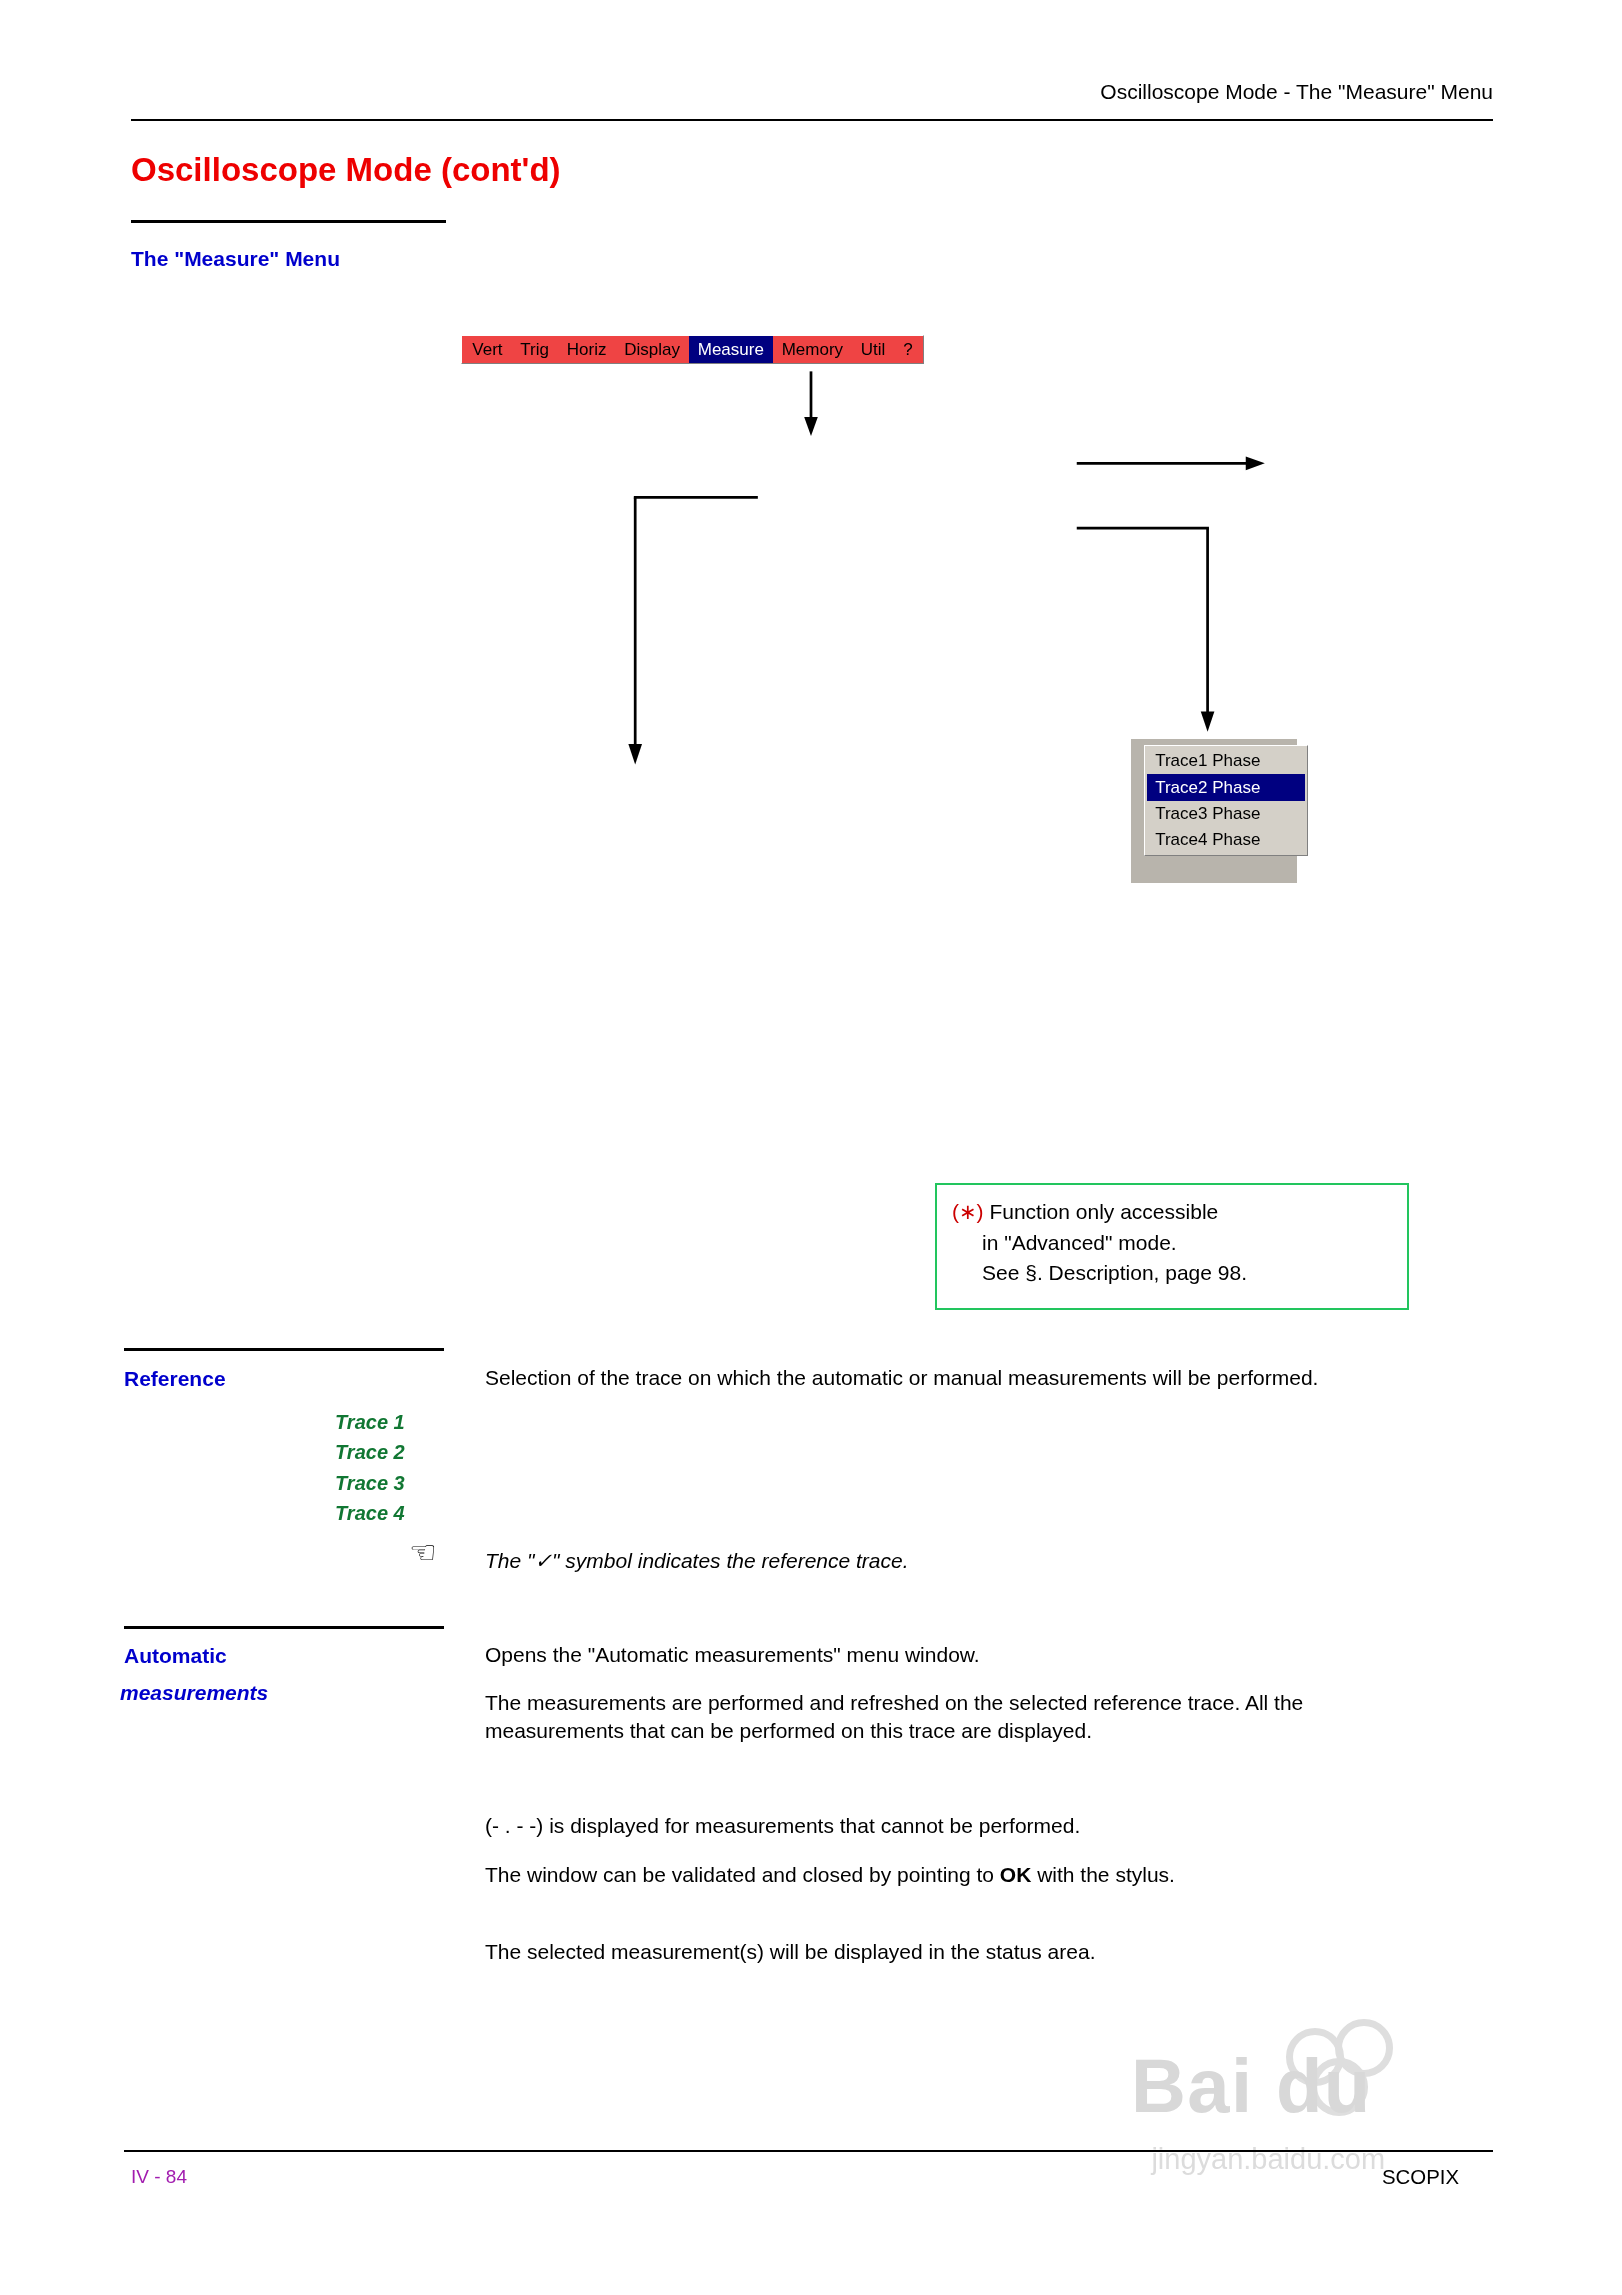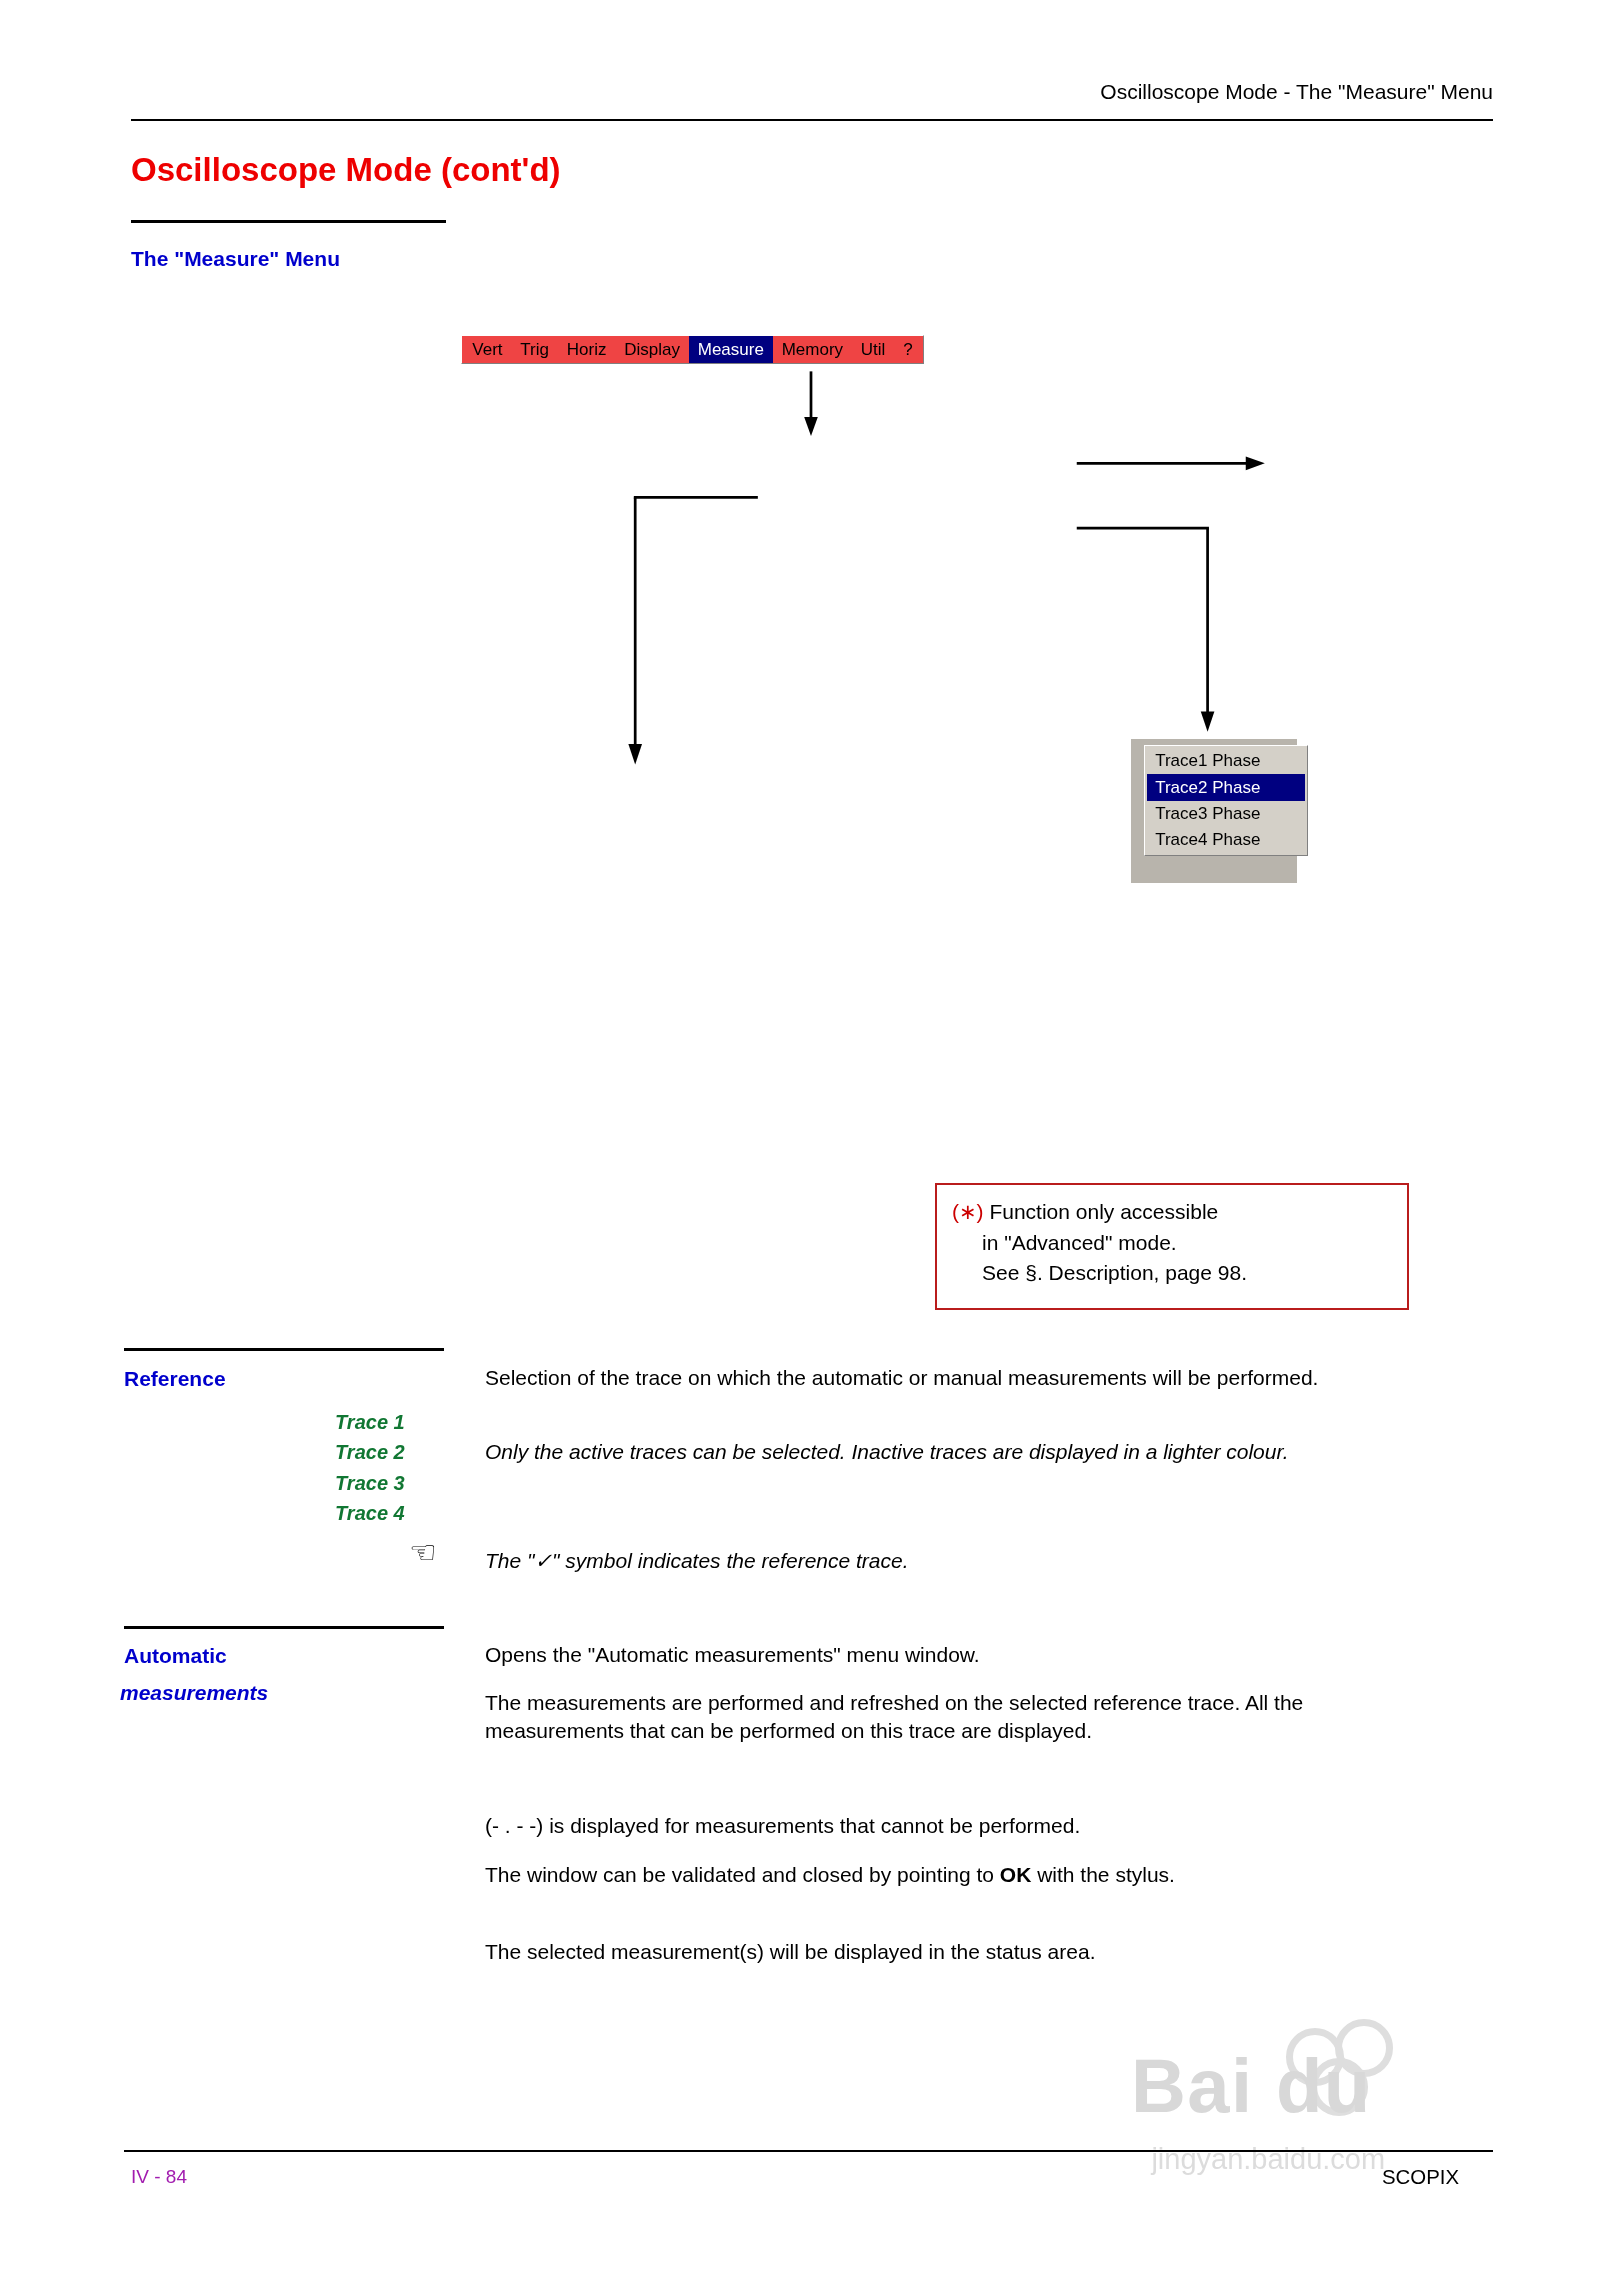--- a/index.html
+++ b/index.html
@@ -140,21 +140,21 @@
     pointer-events: none;
   }
 
   
   .notebox {
     position: absolute;
     left: 935px;
     top: 1183px;
     width: 474px;
     height: 127px;
-    border: 2px solid #b91c1c;
+    border: 2px solid #22c55e;
     box-sizing: border-box;
     padding: 12.3px 13.6px 0 15px;
   }
   .notebox .nline {
     font-size: 21px;
     color: #000;
     white-space: nowrap;
     line-height: 1.45;
   }
   .notebox .star { color: #cc0000; }
@@ -347,21 +347,20 @@
   <div class="trace-list">
     <div>Trace 1</div>
     <div>Trace 2</div>
     <div>Trace 3</div>
     <div>Trace 4</div>
   </div>
 
   <div class="hand-icon">☞</div>
 
   <div class="body-p" style="top:1364px; width:954px;">Selection of the trace on which the automatic or manual measurements will be performed.</div>
-  <div class="body-p ital" style="top:1438px; width:954px;">Only the active traces can be selected. Inactive traces are displayed in a lighter colour.</div>
   <div class="body-p ital" style="top:1547px; width:954px;">The "✓" symbol indicates the reference trace.</div>
 
   <div class="sec-rule" style="top:1626px;"></div>
   <div class="lbl-blue" style="left:124px; top:1644px;">Automatic</div>
   <div class="lbl-blue" style="left:120px; top:1681px;font-style:italic;">measurements</div>
 
   <div class="body-p" style="top:1641px; width:954px;">Opens the "Automatic measurements" menu window.</div>
   <div class="body-p" style="top:1689px; width:941px;">The measurements are performed and refreshed on the selected reference trace. All the measurements that can be performed on this trace are displayed.</div>
   <div class="body-p" style="top:1812px; width:954px;">(- . - -) is displayed for measurements that cannot be performed.</div>
   <div class="body-p" style="top:1861px; width:941px;"><span>The window can be validated and closed by pointing to </span><b>OK</b><span> with the stylus.</span></div>

